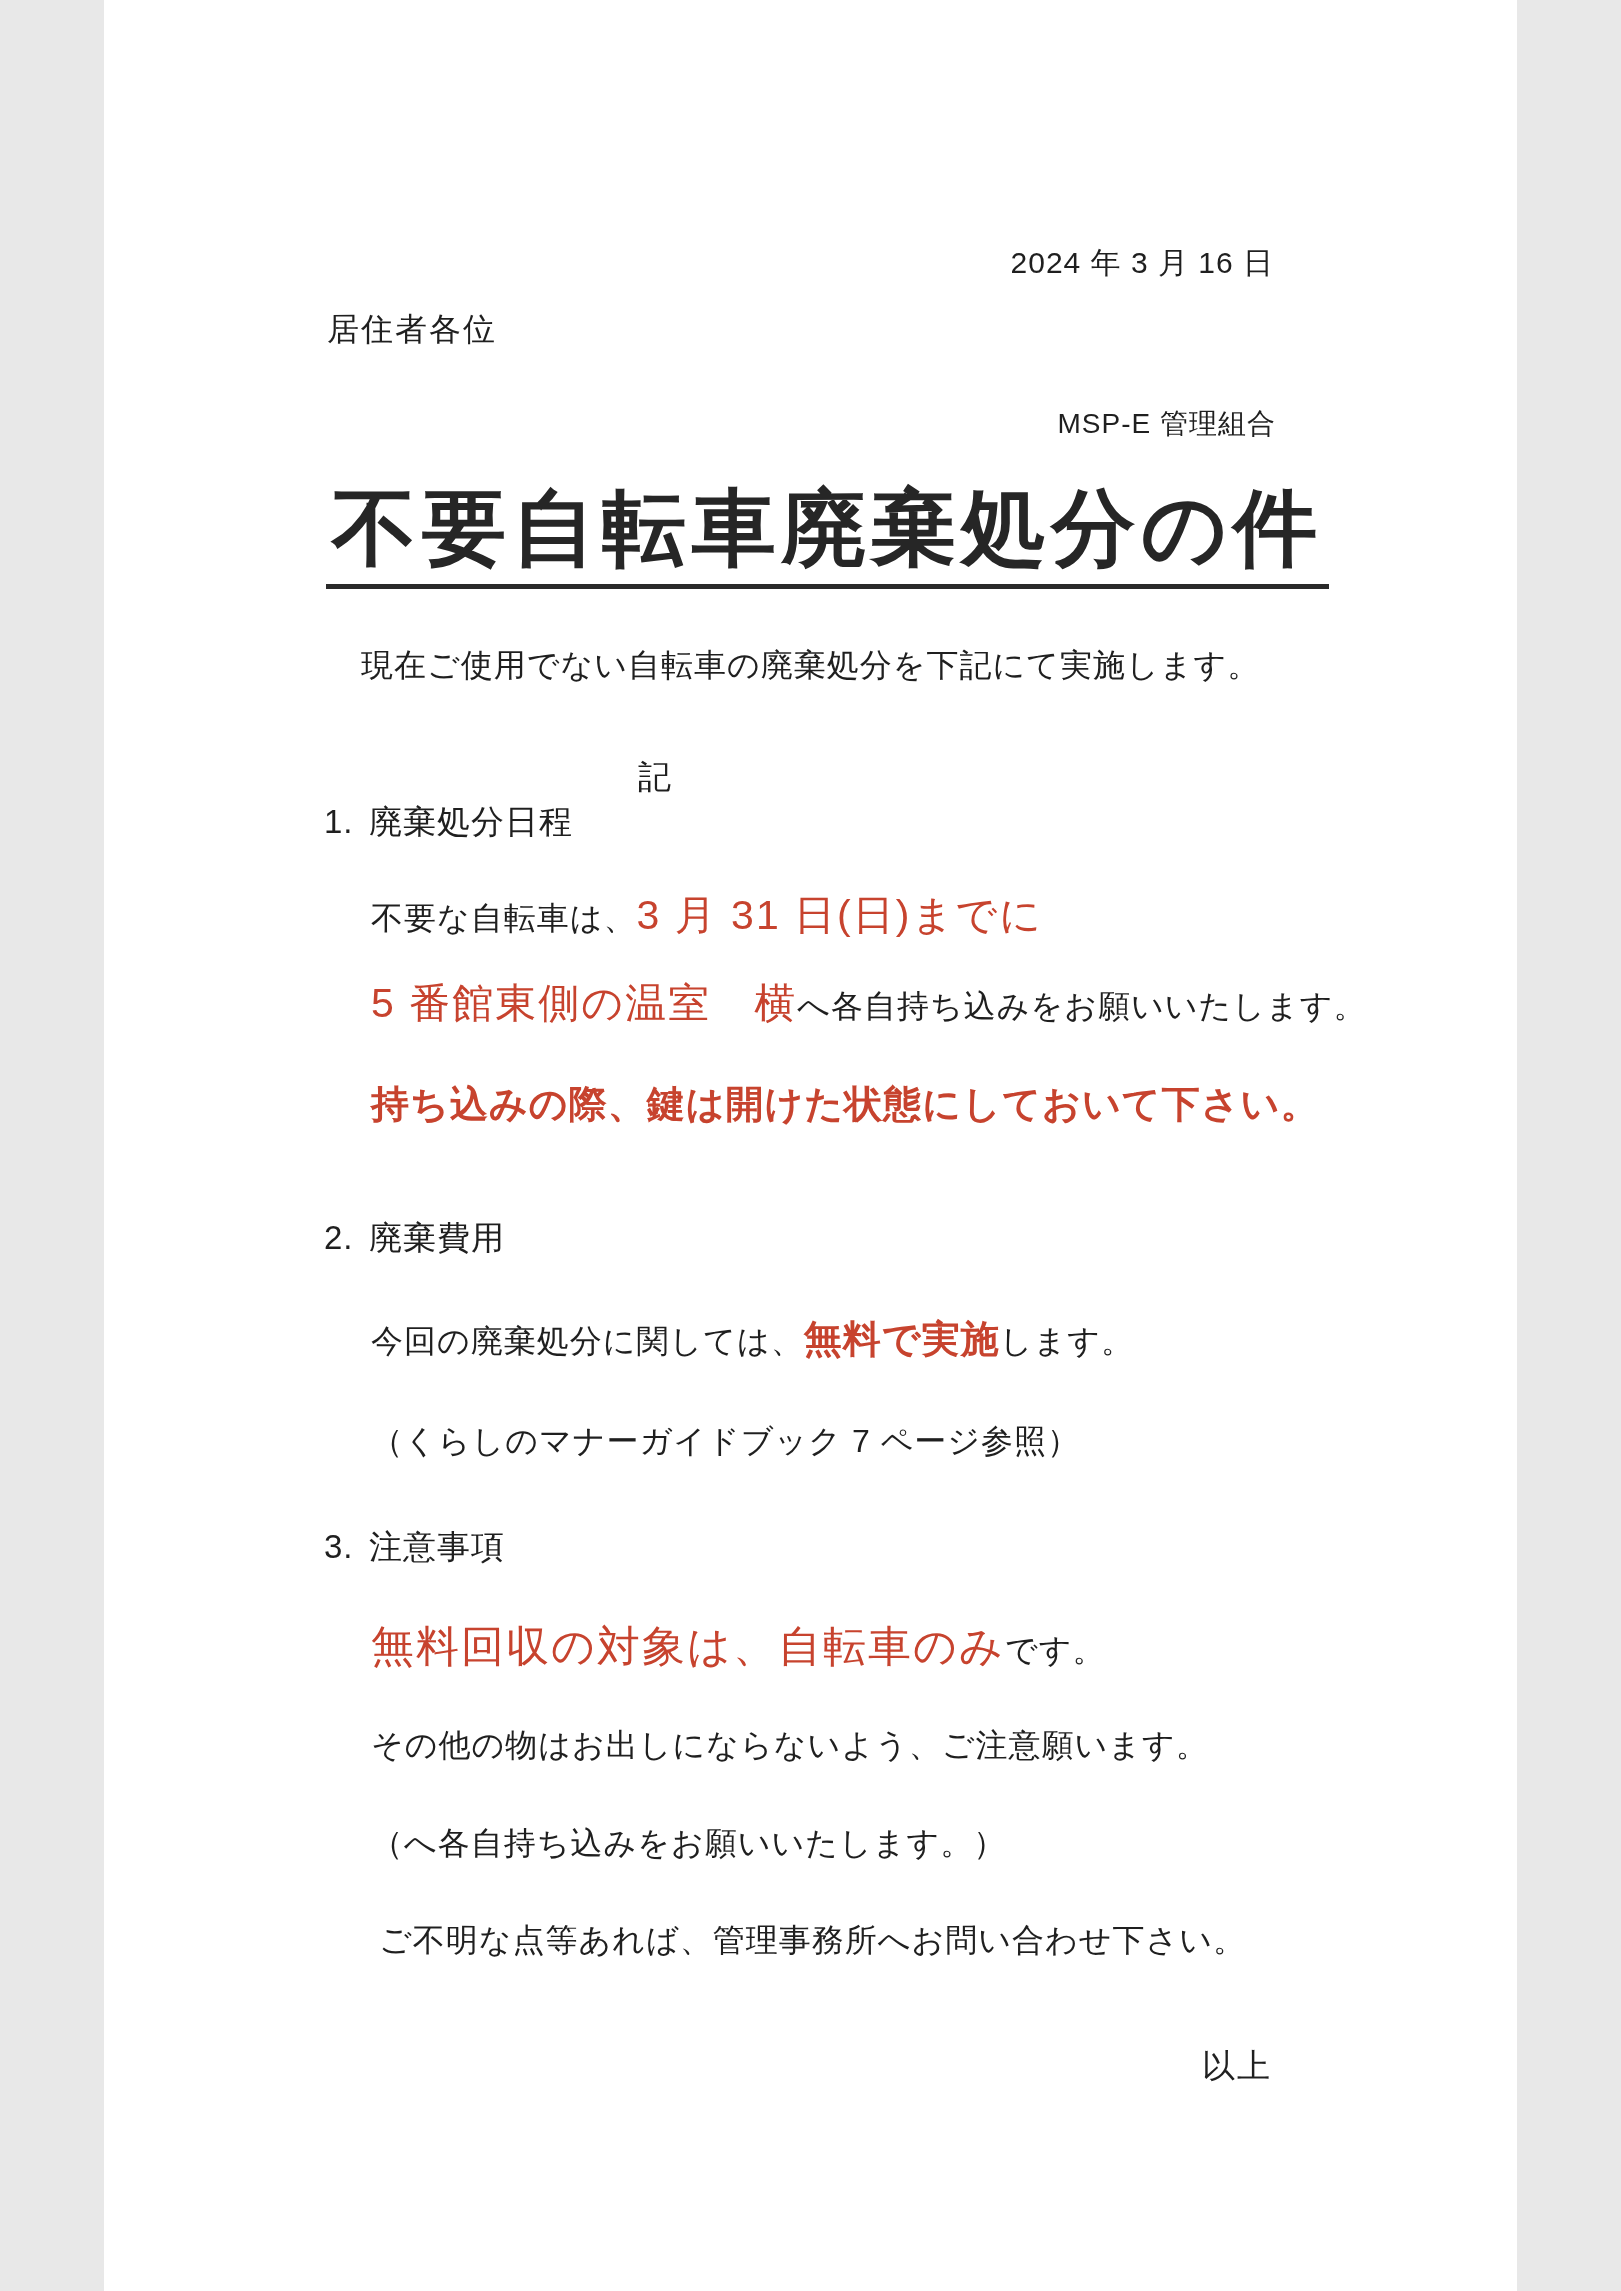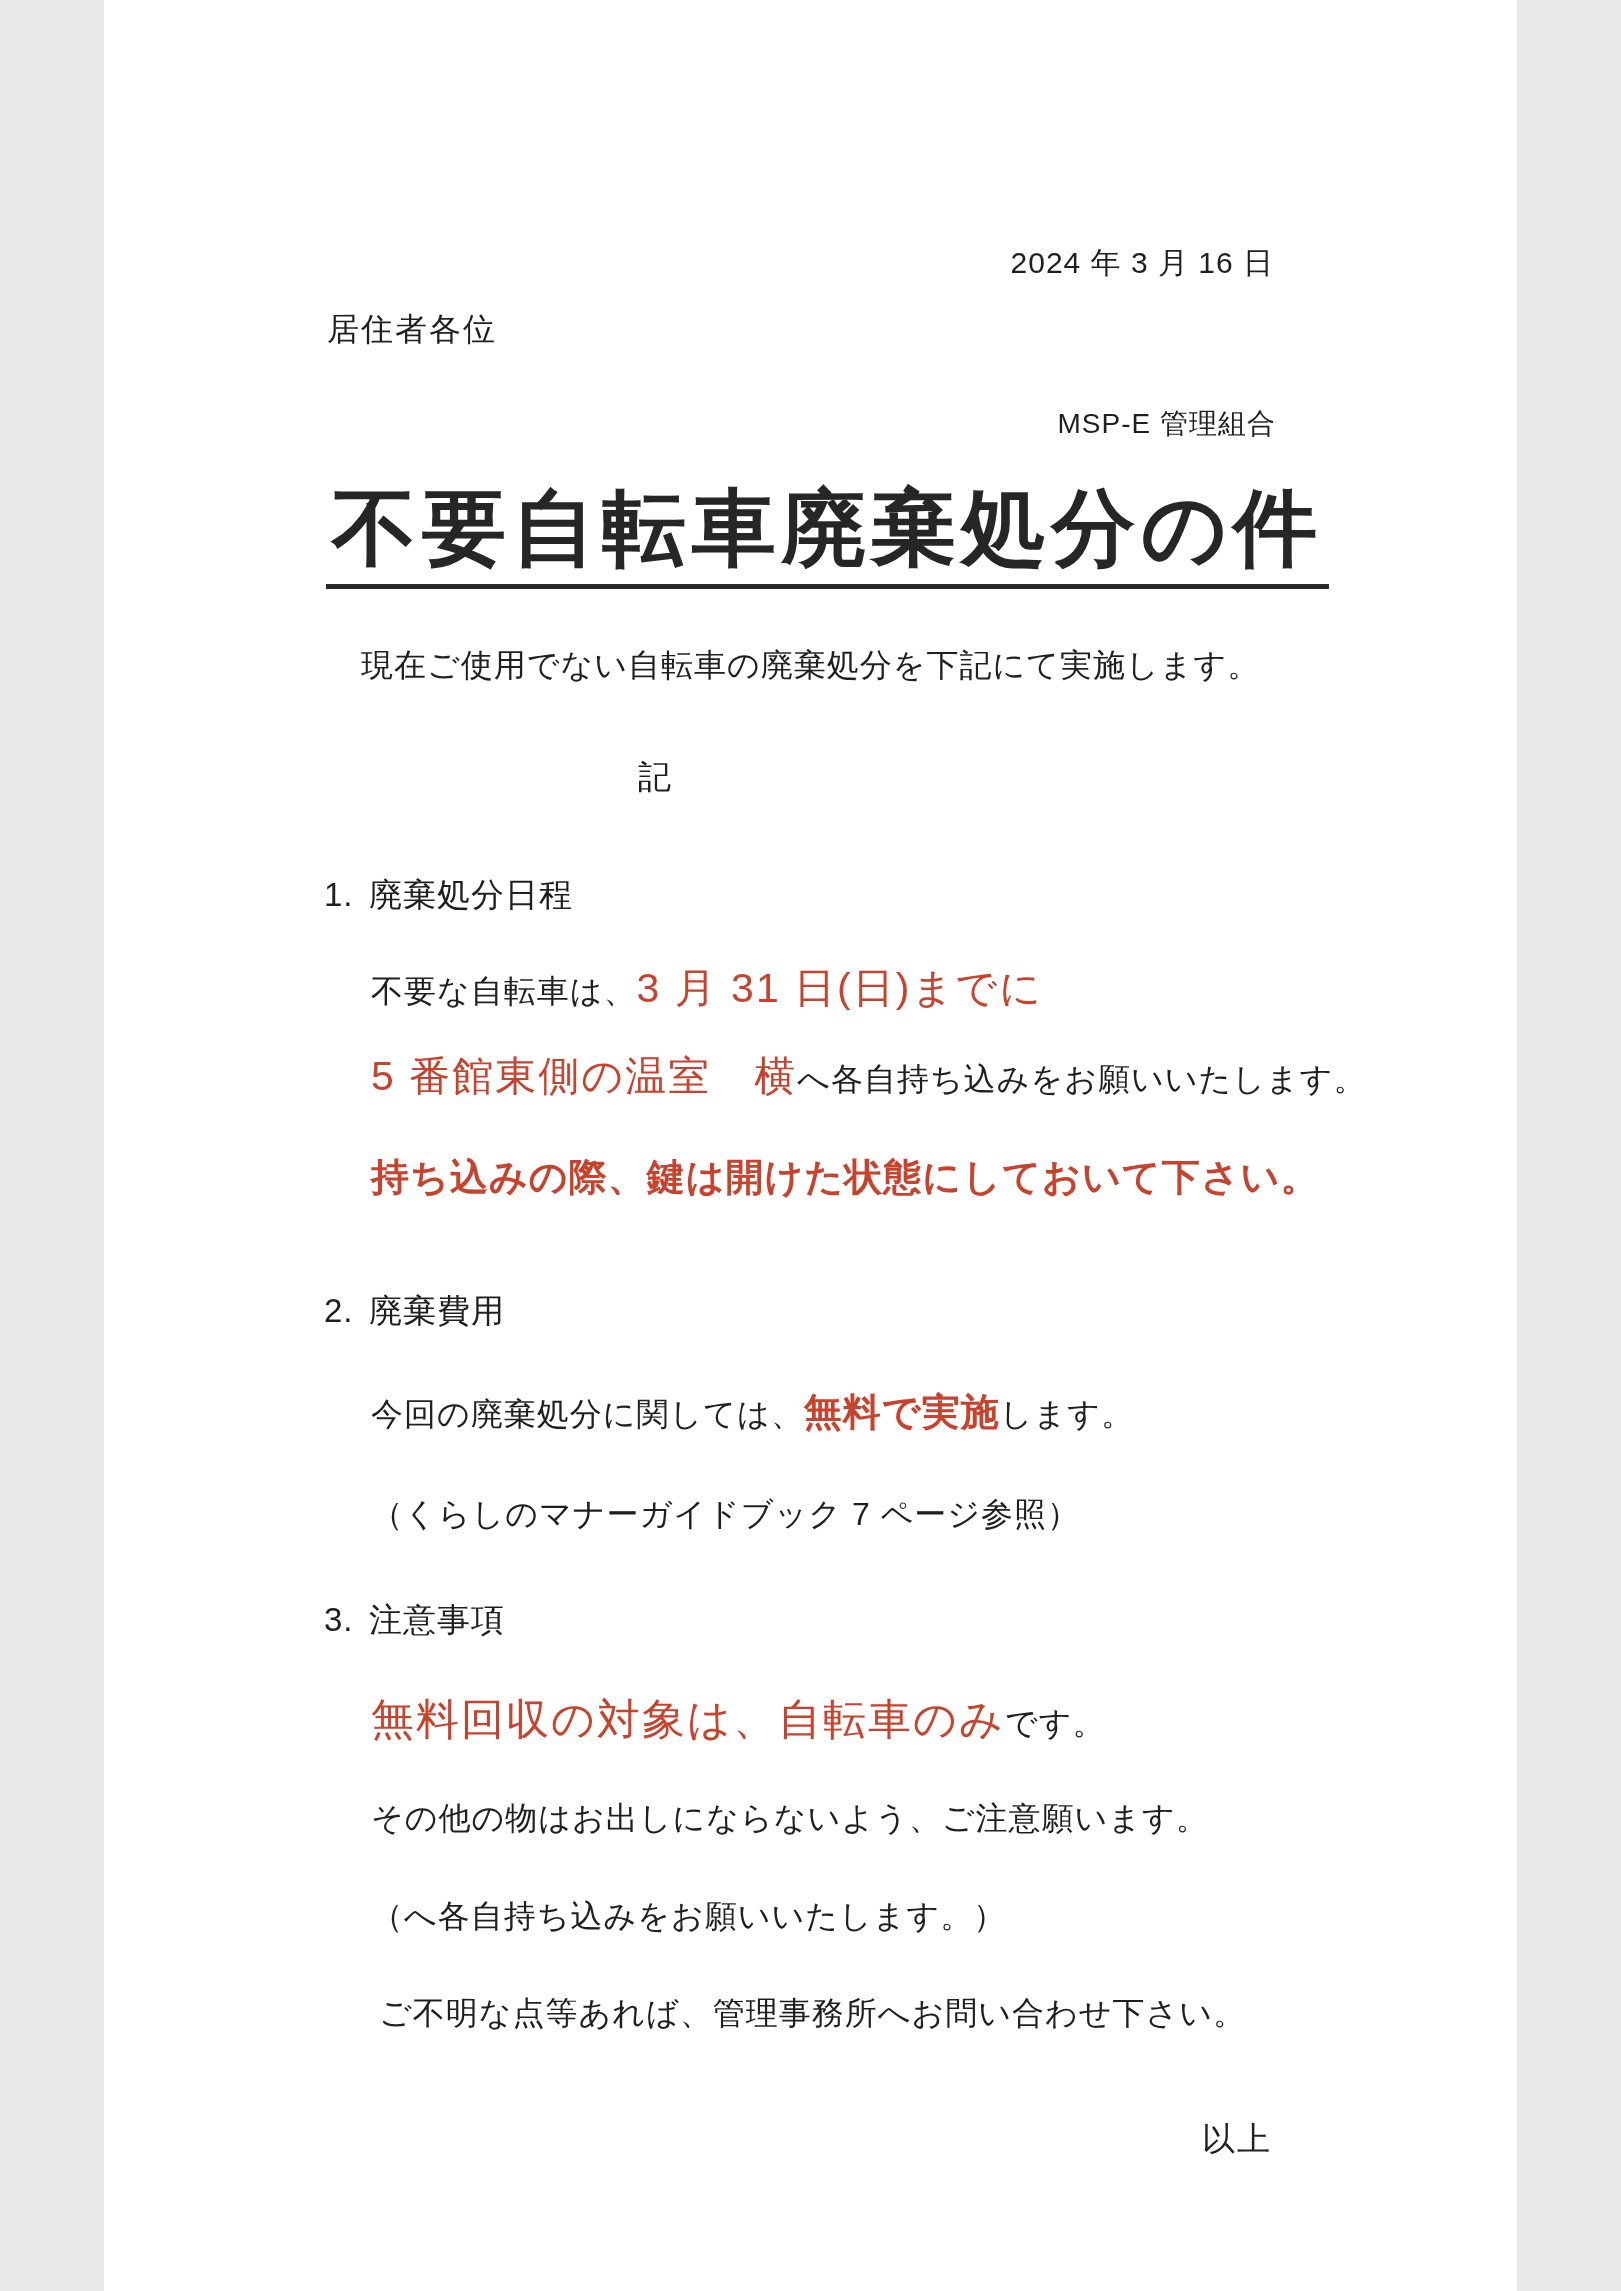--- a/index.html
+++ b/index.html
@@ -69,21 +69,21 @@
   .body-line {
     padding-left: 267px;
     font-size: 32px;
     line-height: 1.45;
     letter-spacing: 1px;
   }
   .seg-normal { color: var(--ink, #1f1f1f); font-size: 32px; }
   .seg-red-lg  { color: var(--accent, #c7432e); font-size: 41px; letter-spacing: 2px; }
   .seg-red-xl  { color: var(--accent, #c7432e); font-size: 43px; letter-spacing: 2px; }
   .seg-red-bold { color: var(--accent, #c7432e); font-size: 38px; font-weight: 700; letter-spacing: 1px; }
-  .m-sec1 { margin-top: 73px; }
+  .m-sec1 { }
   .m-line-a { margin-top: 41px; }
   .m-line-b { margin-top: 29px; }
   .m-line-c { margin-top: 43px; }
   .m-sec2 { margin-top: 84px; }
   .m-line-d { margin-top: 51px; }
   .m-line-e { margin-top: 51px; }
   .m-sec3 { margin-top: 61px; }
   .m-line-f { margin-top: 45px; }
   .m-line-g { margin-top: 45px; }
   .m-line-h { margin-top: 51px; }

